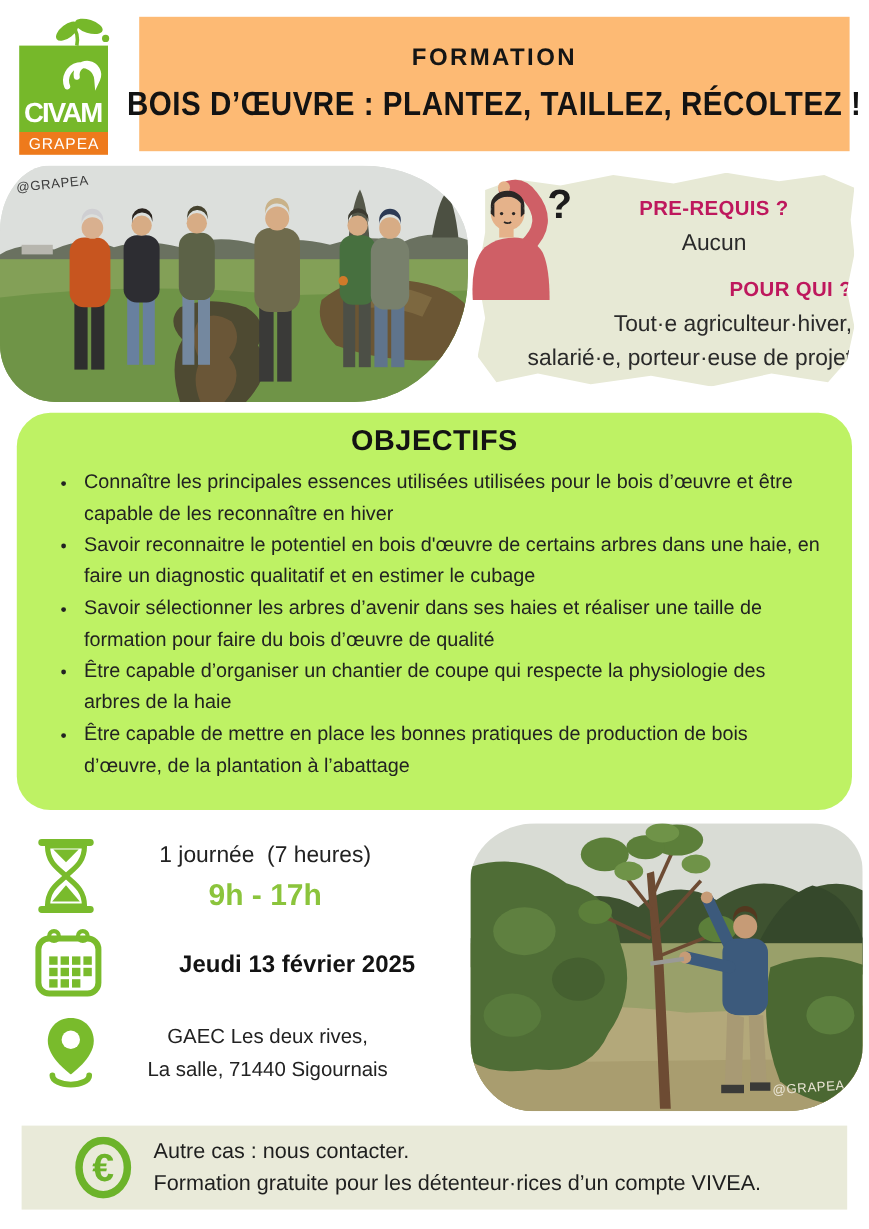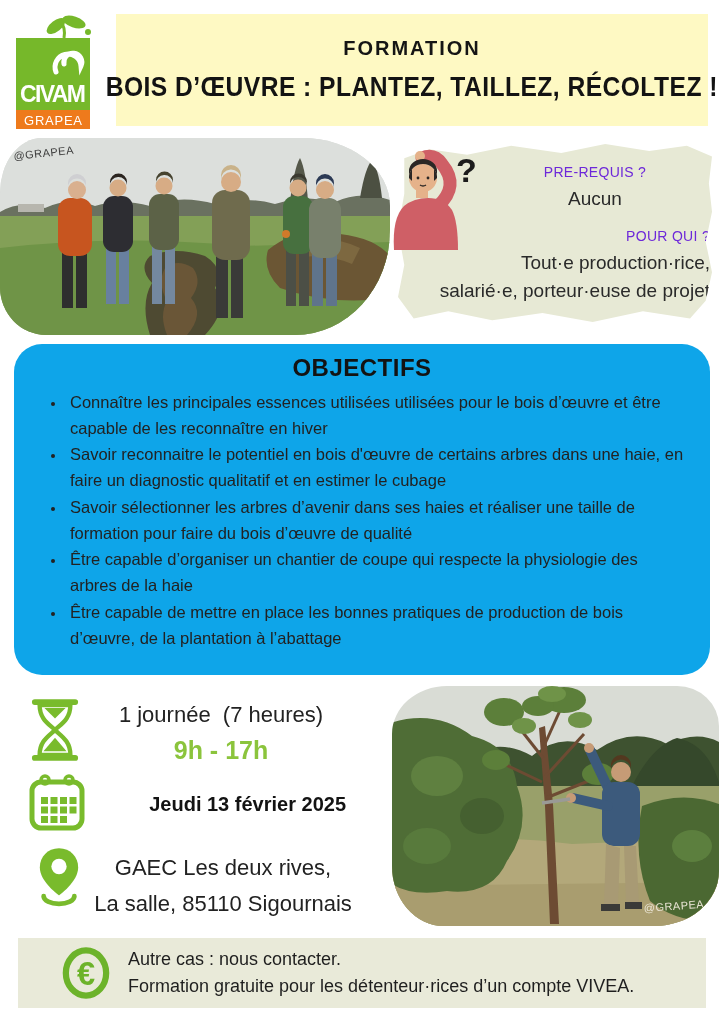--- a/index.html
+++ b/index.html
@@ -2,21 +2,21 @@
 <html><head>
 <meta charset="utf-8">
 <style>
   html,body{margin:0;padding:0;background:#ffffff;}
   .page{
     position:relative;width:724px;height:1024px;background:#ffffff;overflow:hidden;
     font-family:"Liberation Sans",sans-serif;color:#1d1d1d;
   }
   
   .header-band{
-    position:absolute;left:116px;top:14px;width:592px;height:112px;background:#fef9c3;
+    position:absolute;left:116px;top:14px;width:592px;height:112px;background:#fdba74;
     display:flex;flex-direction:column;align-items:center;justify-content:center;gap:11px;
   }
   .kicker{font-size:20px;font-weight:bold;letter-spacing:2px;color:#151515;}
   .title{font-size:28px;font-weight:bold;color:#131313;white-space:nowrap;
     display:inline-block;transform:scaleX(.88);transform-origin:center;letter-spacing:.5px;}
   .logo{position:absolute;left:8px;top:12px;width:100px;height:118px;}
   
   .photo-left{
     position:absolute;left:0px;top:138px;width:390px;height:197px;overflow:hidden;
     border-radius:42px 88px 95px 46px / 55px 68px 105px 48px;
@@ -26,43 +26,43 @@
   .audience-box{
     position:absolute;left:398px;top:144px;width:314px;height:178px;background:#E7E9D5;
     clip-path:polygon(2% 8%,10% 3%,22% 6%,36% 1%,52% 5%,66% 0%,80% 4%,92% 1%,100% 7%,
       99% 22%,100% 38%,98% 55%,100% 72%,98% 88%,93% 98%,78% 94%,62% 100%,46% 95%,
       30% 99%,16% 94%,5% 98%,0% 86%,2% 68%,0% 48%,2% 28%);
     text-align:center;
   }
   .audience-illustration{position:absolute;left:-4px;top:2px;width:92px;height:110px;}
   .prerequis-block{margin:20px 6px 0 86px;}
   .pourqui-block{margin:14px 2px 0 2px;text-align:right;}
-  .audience-heading{font-size:14px;font-weight:normal;color:#6d28d9;letter-spacing:.3px;}
+  .audience-heading{font-size:17px;font-weight:bold;color:#be185d;letter-spacing:.3px;}
   .audience-text{font-size:19px;color:#2a2a2a;margin-top:5px;line-height:1.5;}
   
   .objectifs-box{
-    position:absolute;left:14px;top:344px;width:696px;height:331px;background:#0ea5e9;
+    position:absolute;left:14px;top:344px;width:696px;height:331px;background:#bef264;
     border-radius:28px;box-sizing:border-box;padding:10px 26px 0 26px;
   }
   .objectifs-title{text-align:center;font-size:24px;font-weight:bold;color:#131313;letter-spacing:.5px;}
   .objectifs-list{margin:8px 0 0 0;padding:0 0 0 26px;}
   .objectifs-list li{font-size:16.5px;line-height:1.56;color:#222;margin:0 0 1px 0;padding-left:4px;}
   .objectifs-list li::marker{color:#222;font-size:14px;}
   
   .icon{position:absolute;}
   .hourglass-icon{left:30px;top:698px;width:50px;height:64px;}
   .calendar-icon{left:28px;top:772px;width:58px;height:62px;}
   .pin-icon{left:36px;top:845px;width:46px;height:64px;}
   .duration-block{position:absolute;left:96px;top:702px;width:250px;text-align:center;}
-  .duration-line1{font-size:22px;color:#222;white-space:pre-wrap;}
+  .duration-line1{font-size:19px;color:#222;white-space:pre-wrap;}
   .duration-line2{font-size:25px;color:#8BC43C;margin-top:8px;font-weight:bold;}
   .date-block{position:absolute;left:96px;top:793px;width:250px;text-align:right;
     font-size:20px;font-weight:bold;color:#131313;}
   .location-block{position:absolute;left:84px;top:850px;width:278px;text-align:center;
-    font-size:22px;color:#222;line-height:1.65;}
+    font-size:17px;color:#222;line-height:1.65;}
   
   .photo-right{
     position:absolute;left:392px;top:686px;width:327px;height:240px;overflow:hidden;
     border-radius:55px 42px 65px 52px / 48px 40px 55px 60px;
   }
   
   .footer-band{
     position:absolute;left:18px;top:938px;width:688px;height:70px;background:#E9EAD9;
     display:flex;align-items:center;
   }
@@ -159,21 +159,21 @@
   </div>
 
   <div class="audience-box">
     <div class="prerequis-block">
       <div class="audience-heading">PRE-REQUIS ?</div>
       <div class="audience-text">Aucun</div>
     </div>
     <div class="pourqui-block">
       <div class="audience-heading">POUR QUI ?</div>
       <div class="audience-text">
-        <div>Tout·e production·rice,</div>
+        <div>Tout·e agriculteur·hiver,</div>
         <div>salarié·e, porteur·euse de projet</div>
       </div>
     </div>
   </div>
   <svg class="audience-illustration" style="position:absolute;left:384px;top:140px;" width="92" height="110" viewBox="0 0 92 110">
     <path d="M54,66 Q76,46 58,24 Q50,13 38,18" stroke="#cf5f66" stroke-width="13" fill="none" stroke-linecap="round"></path>
     <circle cx="36" cy="16" r="5" fill="#e5b28a"></circle>
     <path d="M10,110 Q8,78 20,66 Q30,58 44,58 Q60,58 68,70 Q74,82 74,110 Z" fill="#cf5f66"></path>
     <rect x="32" y="46" width="12" height="12" fill="#e5b28a"></rect>
     <circle cx="39" cy="38" r="14" fill="#e5b28a"></circle>
@@ -229,21 +229,21 @@
   </svg>
   <div class="date-block">Jeudi 13 février 2025</div>
 
   <svg class="icon pin-icon" viewBox="0 0 48 64">
     <path d="M24,2 C12,2 4,11 4,22 C4,37 24,51 24,51 C24,51 44,37 44,22 C44,11 36,2 24,2 Z" fill="#79BB2C"></path>
     <circle cx="24" cy="21" r="8" fill="#ffffff"></circle>
     <path d="M8,52 a16,8 0 1 0 32,0" fill="none" stroke="#79BB2C" stroke-width="5" stroke-linecap="round"></path>
   </svg>
   <div class="location-block">
     <div>GAEC Les deux rives,</div>
-    <div>La salle, 85110 Sigournais</div>
+    <div>La salle, 71440 Sigournais</div>
   </div>
 
   <div class="photo-right">
     <svg width="327" height="240" viewBox="0 0 327 240">
       <rect width="327" height="240" fill="#d9dcd5"></rect>
 
       <path d="M0,96 Q30,60 70,78 Q100,48 140,70 Q170,44 205,64 Q240,40 275,58 Q305,44 327,56 L327,120 L0,120 Z" fill="#3e5230"></path>
       <path d="M240,100 q20,-40 45,-48 q30,6 42,44 l0,30 l-87,0 Z" fill="#35482b"></path>
 
       <rect y="100" width="327" height="140" fill="#99a06a"></rect>

